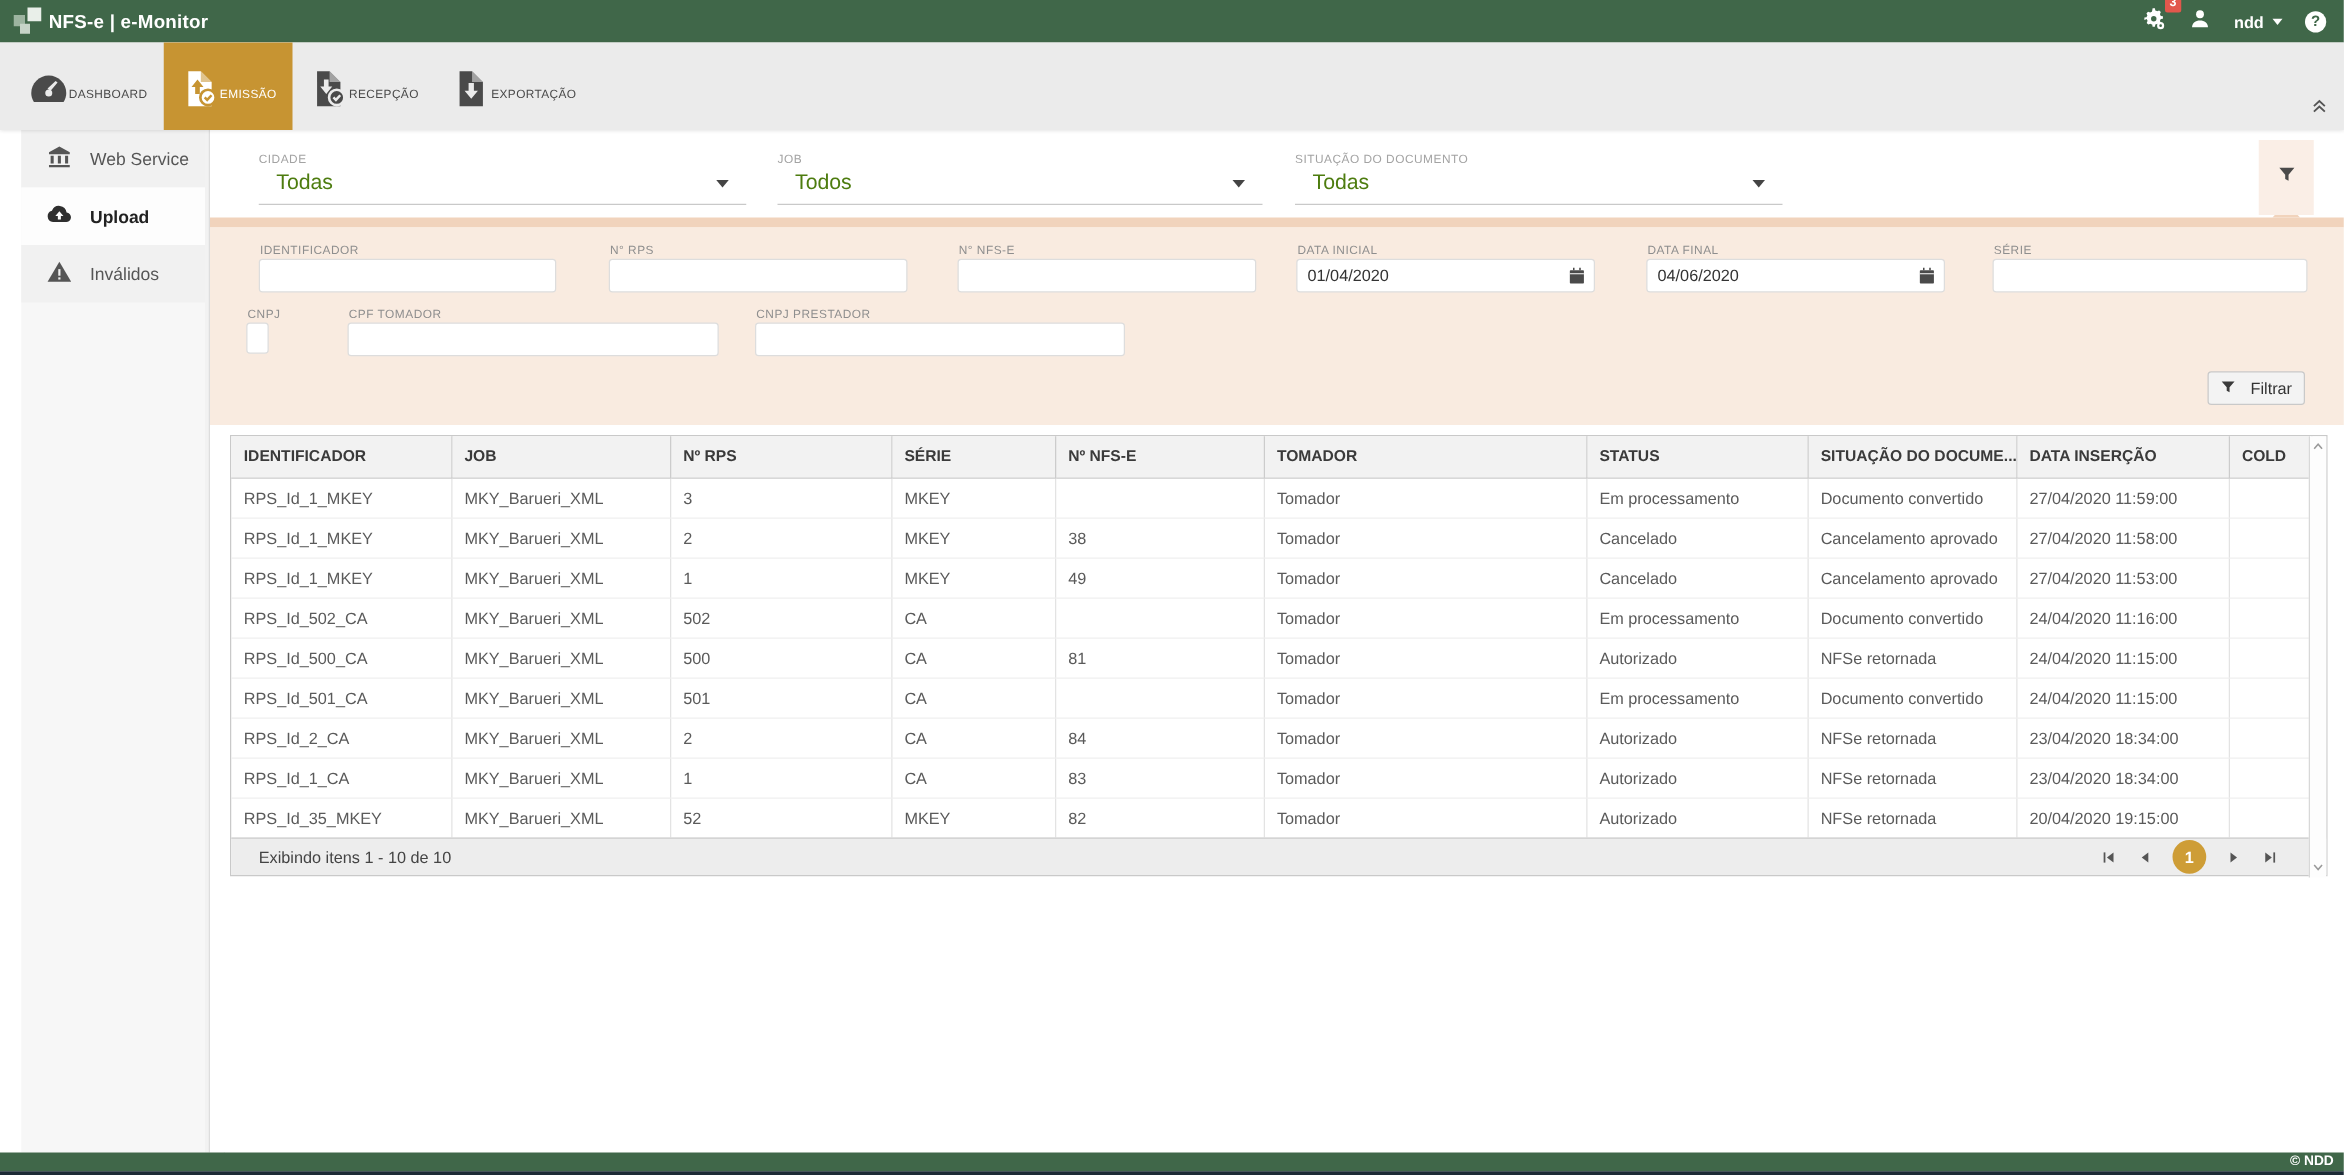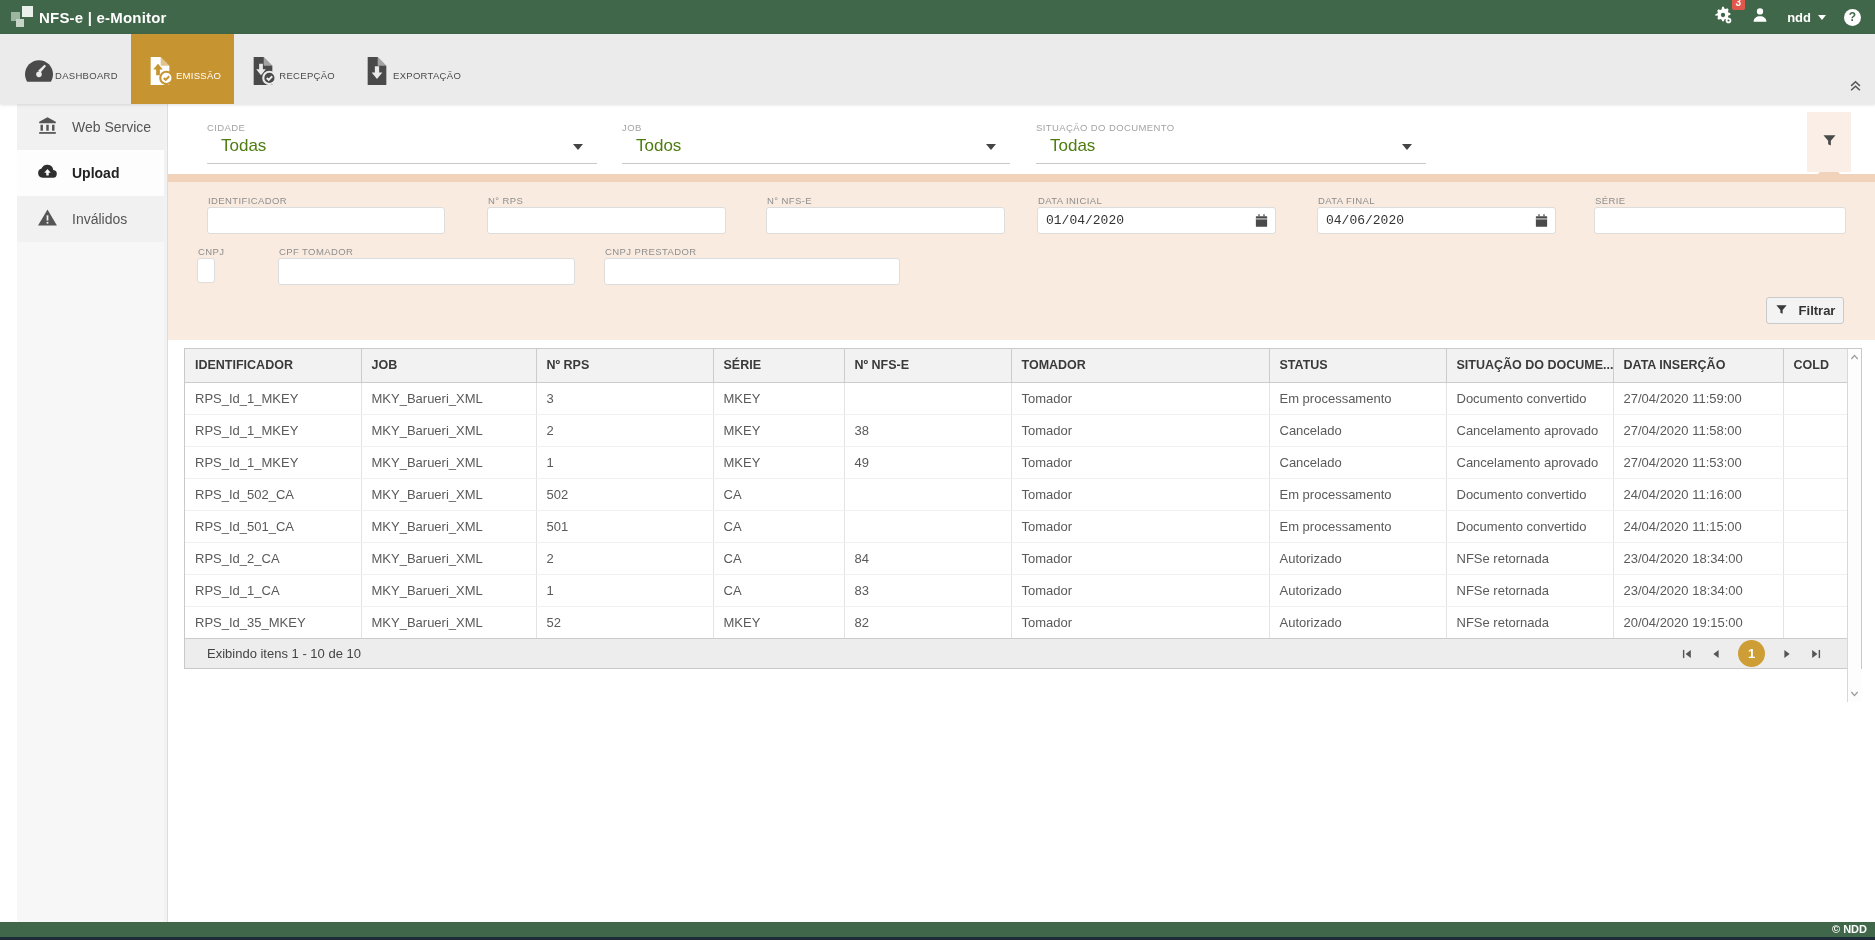--- a/index.html
+++ b/index.html
@@ -79,35 +79,35 @@
     border-left:11px solid transparent; border-right:11px solid transparent;
     border-bottom:12px solid var(--peach-strip); }
   .panel-strip{ position:absolute; left:0; right:0; top:70px; height:8px; background:var(--peach-strip); }
 
   
   .filter-panel{ position:absolute; left:0; right:0; top:78px; height:158px; background:var(--peach); }
   .fp-field{ position:absolute; }
   .fp-label{ position:absolute; top:-12px; left:1px; font-size:9.5px; color:#8e8e8e; letter-spacing:.4px; white-space:nowrap; }
   .fp-input{ width:100%; height:27px; border:1px solid #ddd; border-radius:3px; background:#fff;
     font-family:inherit; font-size:13px; color:#333; padding:0 8px; outline:none; }
-  .fp-input.with-icon{ padding-right:16px;font-family:Liberation Mono, monospace; }
+  .fp-input.with-icon{ padding-right:16px; }
   .fp-cal{ position:absolute; right:7px; top:6px; width:15px; height:15px; color:#4a4a4a; cursor:pointer; }
   .f-ident{ left:39px;  top:25px; width:238px; }
   .f-rps{   left:319px; top:25px; width:239px; }
   .f-nfse{  left:598px; top:25px; width:239px; }
   .f-d1{    left:869px; top:25px; width:239px; }
   .f-d2{    left:1149px;top:25px; width:239px; }
   .f-serie{ left:1426px;top:25px; width:252px; }
   .f-cnpj{  left:29px;  top:76px; width:18px; }
   .f-cnpj .fp-input{ height:25px; padding:0; }
   .f-cpft{  left:110px; top:76px; width:297px; }
   .f-cnpjp{ left:436px; top:76px; width:296px; }
   .filtrar-btn{ position:absolute; left:1598px; top:115px; width:78px; height:27px;
     background:#f3f3f3; border:1px solid #c9c9c9; border-radius:3px; display:flex; align-items:center;
-    justify-content:center; gap:11px; font-size:13px; color:#333; cursor:pointer;font-weight:bold; }
+    justify-content:center; gap:11px; font-size:13px; color:#333; cursor:pointer; }
   .filtrar-btn svg{ width:13px; height:13px; color:#3a3a3a; }
 
   
   .table-area{ position:absolute; left:16px; top:244px; width:1678px; border:1px solid #c9c9c9; background:#fff; }
   table{ border-collapse:collapse; table-layout:fixed; width:1664px; }
   th{ background:#f2f2f2; font-size:12.5px; font-weight:bold; color:#3a3a3a; text-align:left;
     height:33px; padding:0 10px; border-right:1px solid #ccc; border-bottom:1px solid #ccc;
     white-space:nowrap; overflow:hidden; cursor:pointer; }
   th:last-child{ border-right:1px solid #ccc; }
   td{ font-size:13px; color:#5a5a5a; height:32px; padding:0 10px; border-right:1px solid #e3e3e3;
@@ -421,20 +421,32 @@
     <td>502</td>
     <td>CA</td>
     <td></td>
     <td>Tomador</td>
     <td>Em processamento</td>
     <td>Documento convertido</td>
     <td>24/04/2020 11:16:00</td>
     <td></td>
   </tr>
             <tr>
+    <td>RPS_Id_500_CA</td>
+    <td>MKY_Barueri_XML</td>
+    <td>500</td>
+    <td>CA</td>
+    <td>81</td>
+    <td>Tomador</td>
+    <td>Autorizado</td>
+    <td>NFSe retornada</td>
+    <td>24/04/2020 11:15:00</td>
+    <td></td>
+  </tr>
+            <tr>
     <td>RPS_Id_501_CA</td>
     <td>MKY_Barueri_XML</td>
     <td>501</td>
     <td>CA</td>
     <td></td>
     <td>Tomador</td>
     <td>Em processamento</td>
     <td>Documento convertido</td>
     <td>24/04/2020 11:15:00</td>
     <td></td>

